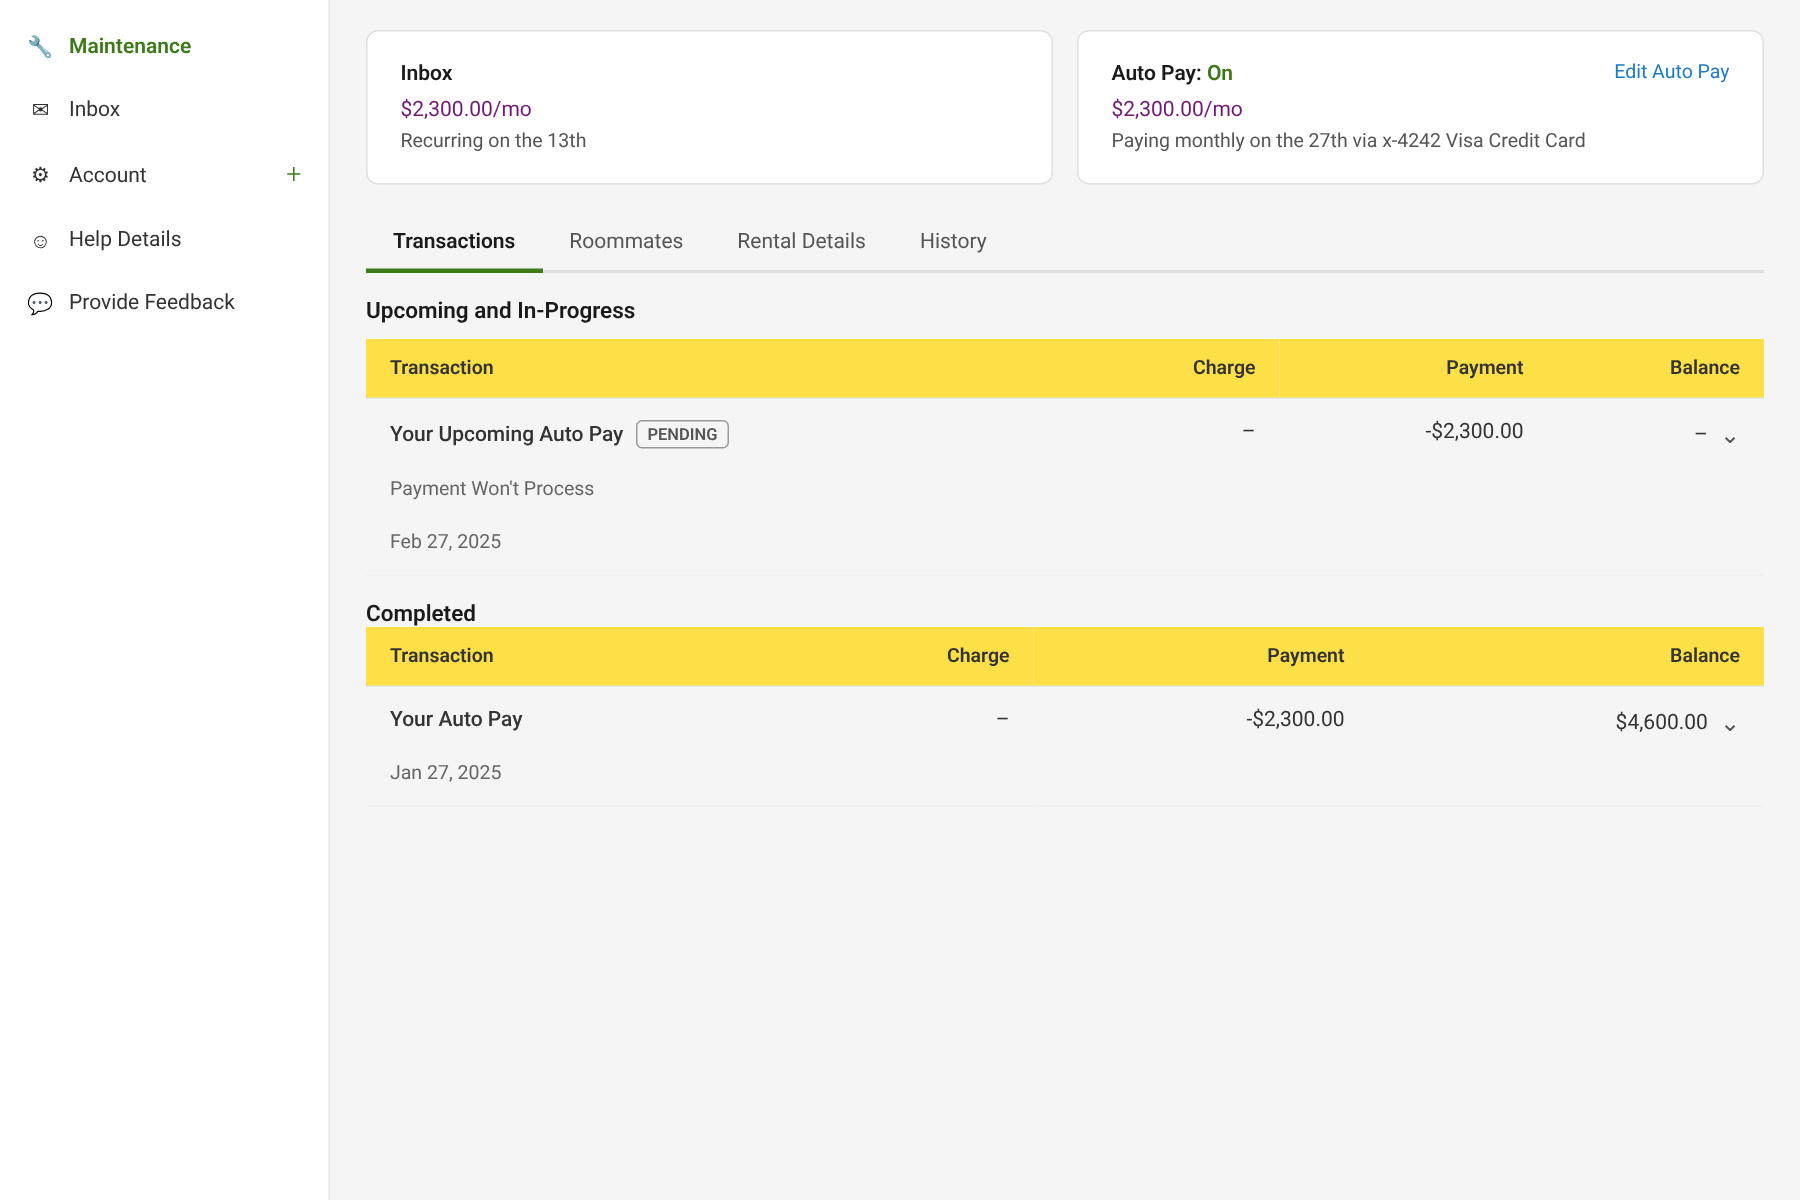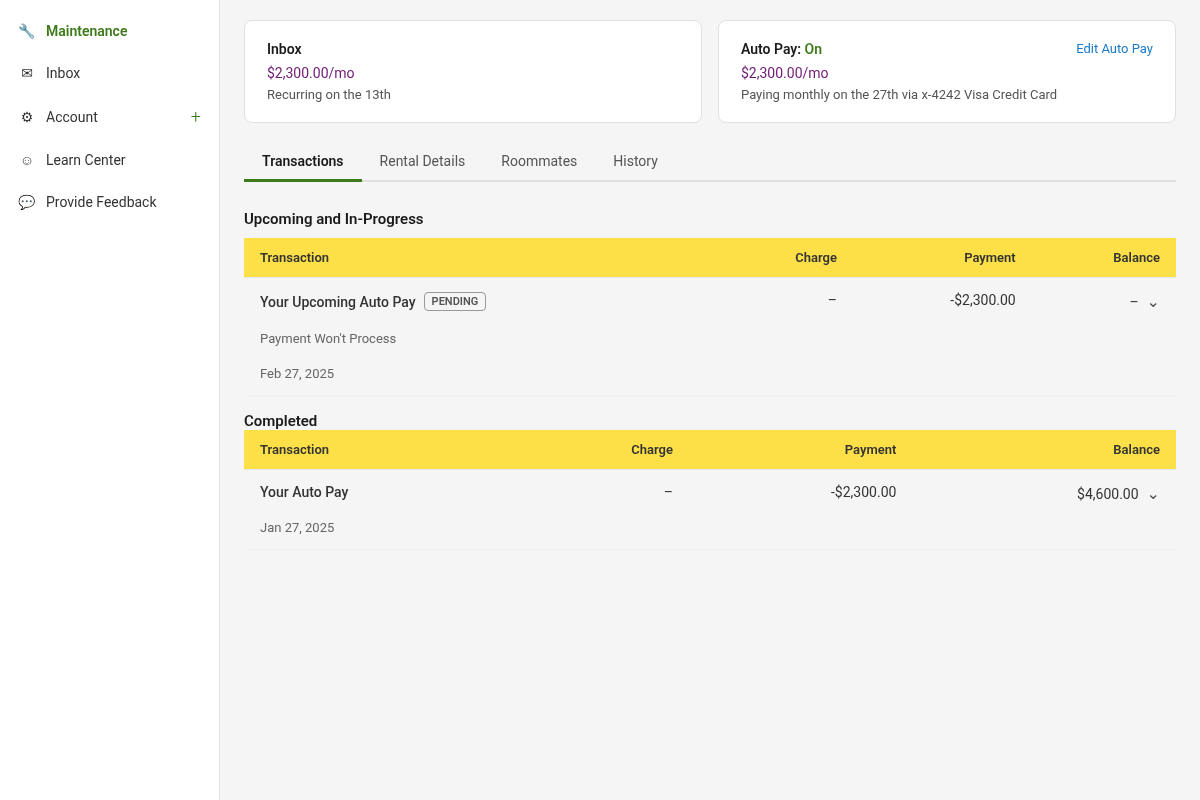--- a/index.html
+++ b/index.html
@@ -117,21 +117,21 @@
     .tab.active {
       color: #1a1a1a;
       font-weight: 600;
       border-bottom: 3px solid #3d7a1a;
     }
 
     .section-heading {
       font-size: 15px;
       font-weight: 600;
       color: #1a1a1a;
-      padding: 28px 0 10px 0;
+      padding: 16px 0 10px 0;
     }
 
     .tx-table { width: 100%; border-collapse: collapse; }
     .tx-table thead tr th {
       text-align: left;
       font-size: 13px;
       font-weight: 600;
       color: #333;
       padding: 12px 16px;
       background: #fde047;
@@ -175,21 +175,21 @@
     <span class="icon">✉</span>
     <span>Inbox</span>
   </div>
   <div class="sidebar-item">
     <span class="icon">⚙</span>
     <span>Account</span>
     <span class="plus-btn">+</span>
   </div>
   <div class="sidebar-item">
     <span class="icon">☺</span>
-    <span>Learn Center</span>
+    <span>Help Details</span>
   </div>
   <div class="sidebar-item">
     <span class="icon">💬</span>
     <span>Provide Feedback</span>
   </div>
 </nav>
 
 <main class="main">
 
 
@@ -207,22 +207,22 @@
         </div>
         <a class="edit-link">Edit Auto Pay</a>
       </div>
       <div class="info-card-amount">$2,300.00/mo</div>
       <div class="info-card-sub">Paying monthly on the 27th via x-4242 Visa Credit Card</div>
     </div>
   </div>
 
   <div class="tabs">
     <div class="tab active">Transactions</div>
+    <div class="tab">Roommates</div>
     <div class="tab">Rental Details</div>
-    <div class="tab">Roommates</div>
     <div class="tab">History</div>
   </div>
 
   <div>
     <div class="section-heading">Upcoming and In-Progress</div>
     <table class="tx-table">
       <thead>
         <tr>
           <th>Transaction</th>
           <th>Charge</th>

